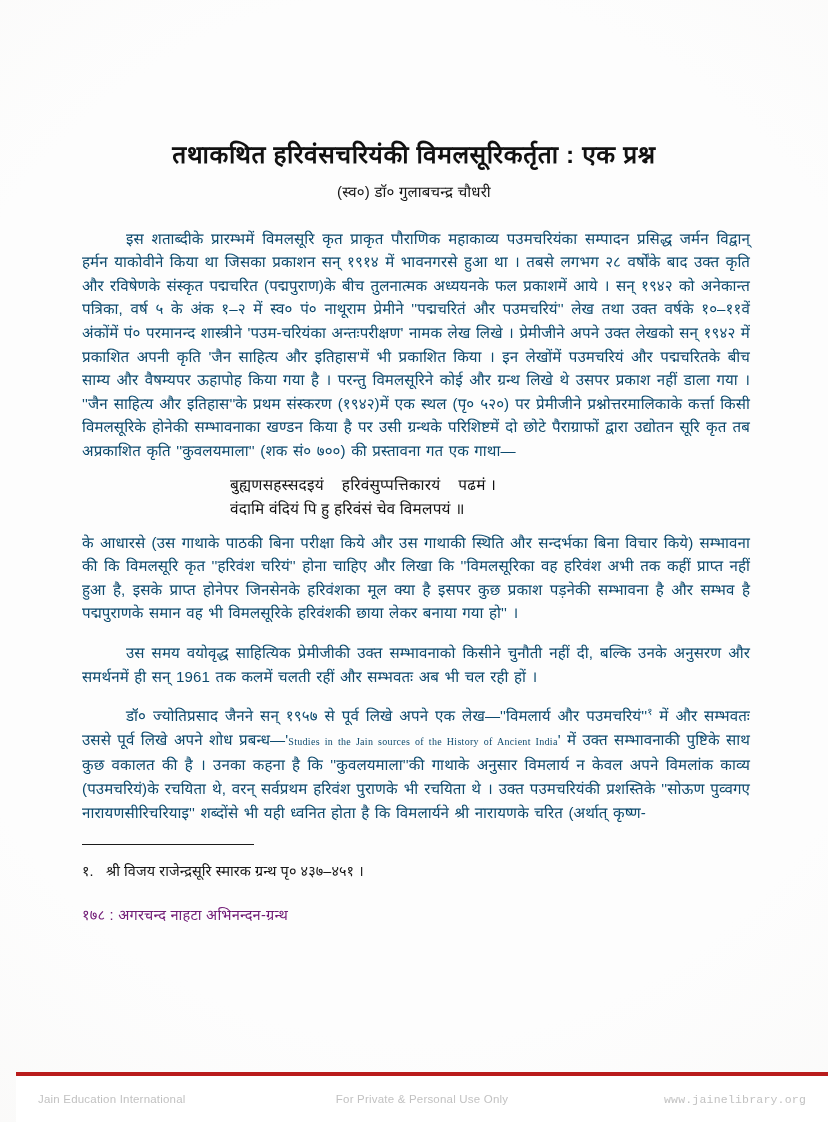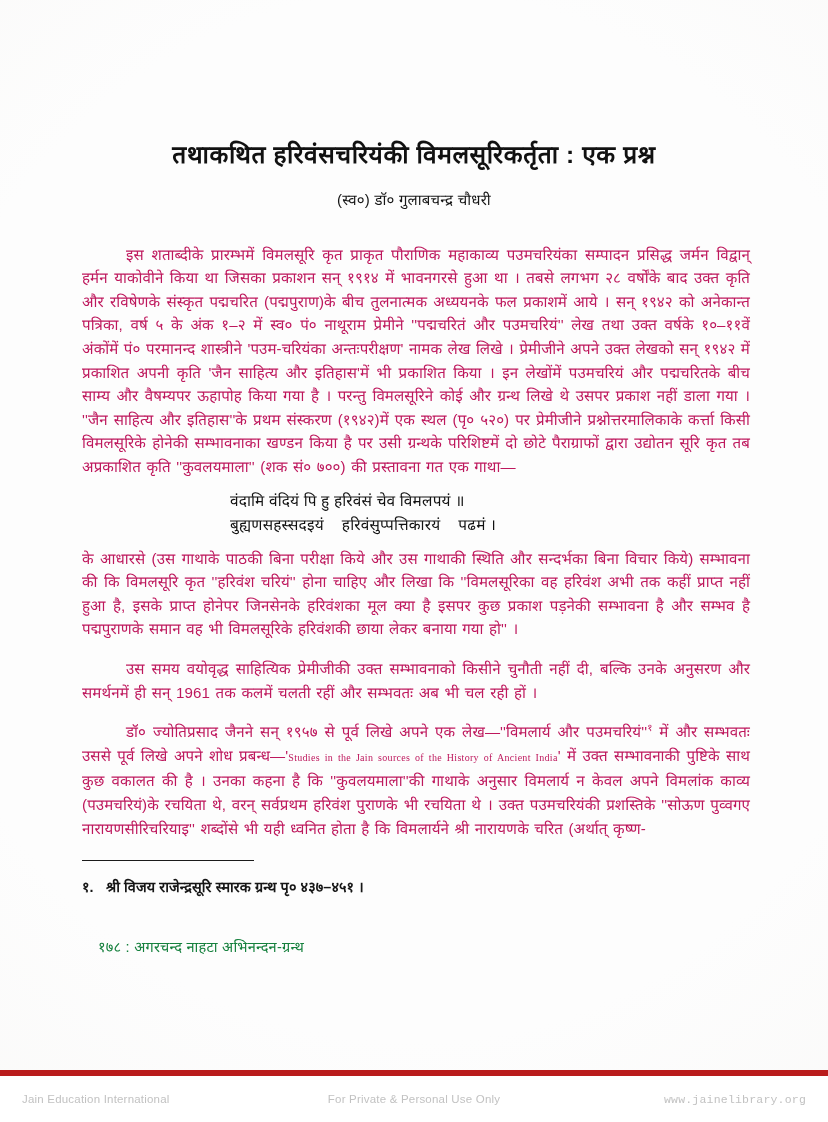--- a/index.html
+++ b/index.html
@@ -39,39 +39,39 @@
     padding: 140px 60px 0 60px;
     text-align: center;
     font-family: "Liberation Sans", "DejaVu Sans", sans-serif;
     font-weight: bold;
     font-size: 24.5px;
     letter-spacing: 0.6px;
     color: #111111;
     line-height: 1.25;
   }
   .byline {
-    margin: 8px;
+    margin: 0;
     padding: 10px 60px 0 60px;
     text-align: center;
     font-family: "Liberation Sans", "DejaVu Sans", sans-serif;
     font-size: 15px;
     color: #161616;
     letter-spacing: 0.2px;
   }
 
   .body-block {
     margin: 0;
     padding: 26px 78px 0 82px;
   }
   .para {
     margin: 0 0 2px 0;
     font-family: "Liberation Sans", "DejaVu Sans", sans-serif;
     font-size: 15.1px;
     line-height: 23.6px;
-    color: #be185d;
+    color: #0c4a6e;
     text-align: justify;
     text-indent: 44px;
     word-spacing: 1.2px;
     letter-spacing: 0.1px;
   }
   .para.no-indent {
     text-indent: 0;
   }
   .para .en {
     font-family: "Liberation Serif", "DejaVu Serif", serif;
@@ -101,21 +101,20 @@
     width: 18px;
   }
 
   .para-gap {
     height: 14px;
   }
 
   .footnote-area {
     margin: 0;
     padding: 18px 44px 0 82px;
-    font-weight: bold;
   }
   .fn-rule {
     width: 172px;
     height: 1.4px;
     background: #1b1b1b;
     margin: 0 0 16px 0;
     border: 0;
   }
   .footnote {
     margin: 0;
@@ -124,39 +123,39 @@
     line-height: 21px;
     color: #161616;
     letter-spacing: 0.1px;
   }
   .fn-num {
     display: inline-block;
     min-width: 24px;
   }
 
   .running-footer {
-    margin: 16px;
+    margin: 0;
     padding: 22px 78px 0 82px;
     font-family: "Liberation Sans", "DejaVu Sans", sans-serif;
     font-size: 14.6px;
-    color: #15803d;
+    color: #701a75;
     letter-spacing: 0.2px;
   }
 
   .watermark-bar {
     position: absolute;
-    left: 0;
+    left: 16px;
     right: 0;
     bottom: 0;
     height: 46px;
     display: flex;
     align-items: center;
     z-index: 2;
     background: #ffffff;
-    border-top: 6px solid #b91c1c;
+    border-top: 4px solid #b91c1c;
   }
   .wm {
     font-family: "Liberation Sans", "DejaVu Sans", sans-serif;
     font-size: 11.5px;
     color: #c2c2c2;
     letter-spacing: 0.2px;
     white-space: nowrap;
   }
   .wm-left   { position: absolute; left: 22px; }
   .wm-center { position: absolute; left: 50%; transform: translateX(-50%); }
@@ -170,24 +169,24 @@
 
     <h1 class="article-title">तथाकथित हरिवंसचरियंकी विमलसूरिकर्तृता : एक प्रश्न</h1>
 
     <p class="byline">(स्व०) डॉ० गुलाबचन्द्र चौधरी</p>
 
     <div class="body-block">
 
       <p class="para">इस शताब्दीके प्रारम्भमें विमलसूरि कृत प्राकृत पौराणिक महाकाव्य पउमचरियंका सम्पादन प्रसिद्ध जर्मन विद्वान् हर्मन याकोवीने किया था जिसका प्रकाशन सन् १९१४ में भावनगरसे हुआ था । तबसे लगभग २८ वर्षोंके बाद उक्त कृति और रविषेणके संस्कृत पद्मचरित (पद्मपुराण)के बीच तुलनात्मक अध्ययनके फल प्रकाशमें आये । सन् १९४२ को अनेकान्त पत्रिका, वर्ष ५ के अंक १–२ में स्व० पं० नाथूराम प्रेमीने ''पद्मचरितं और पउमचरियं'' लेख तथा उक्त वर्षके १०–११वें अंकोंमें पं० परमानन्द शास्त्रीने 'पउम-चरियंका अन्तःपरीक्षण' नामक लेख लिखे । प्रेमीजीने अपने उक्त लेखको सन् १९४२ में प्रकाशित अपनी कृति 'जैन साहित्य और इतिहास'में भी प्रकाशित किया । इन लेखोंमें पउमचरियं और पद्मचरितके बीच साम्य और वैषम्यपर ऊहापोह किया गया है । परन्तु विमलसूरिने कोई और ग्रन्थ लिखे थे उसपर प्रकाश नहीं डाला गया । ''जैन साहित्य और इतिहास''के प्रथम संस्करण (१९४२)में एक स्थल (पृ० ५२०) पर प्रेमीजीने प्रश्नोत्तरमालिकाके कर्त्ता किसी विमलसूरिके होनेकी सम्भावनाका खण्डन किया है पर उसी ग्रन्थके परिशिष्टमें दो छोटे पैराग्राफों द्वारा उद्योतन सूरि कृत तब अप्रकाशित कृति ''कुवलयमाला'' (शक सं० ७००) की प्रस्तावना गत एक गाथा—</p>
 
       <div class="verse-block">
-        <div class="verse-line">वंदामि वंदियं पि हु हरिवंसं चेव विमलपयं ॥</div>
         <div class="verse-line">
           <span>बुह्यणसहस्सदइयं</span><span class="gap"></span><span>हरिवंसुप्पत्तिकारयं</span><span class="gap"></span><span>पढमं ।</span>
         </div>
+        <div class="verse-line">वंदामि वंदियं पि हु हरिवंसं चेव विमलपयं ॥</div>
       </div>
 
       <p class="para no-indent">के आधारसे (उस गाथाके पाठकी बिना परीक्षा किये और उस गाथाकी स्थिति और सन्दर्भका बिना विचार किये) सम्भावना की कि विमलसूरि कृत ''हरिवंश चरियं'' होना चाहिए और लिखा कि ''विमलसूरिका वह हरिवंश अभी तक कहीं प्राप्त नहीं हुआ है, इसके प्राप्त होनेपर जिनसेनके हरिवंशका मूल क्या है इसपर कुछ प्रकाश पड़नेकी सम्भावना है और सम्भव है पद्मपुराणके समान वह भी विमलसूरिके हरिवंशकी छाया लेकर बनाया गया हो'' ।</p>
 
       <div class="para-gap"></div>
 
       <p class="para">उस समय वयोवृद्ध साहित्यिक प्रेमीजीकी उक्त सम्भावनाको किसीने चुनौती नहीं दी, बल्कि उनके अनुसरण और समर्थनमें ही सन् 1961 तक कलमें चलती रहीं और सम्भवतः अब भी चल रही हों ।</p>
 
       <div class="para-gap"></div>
 

